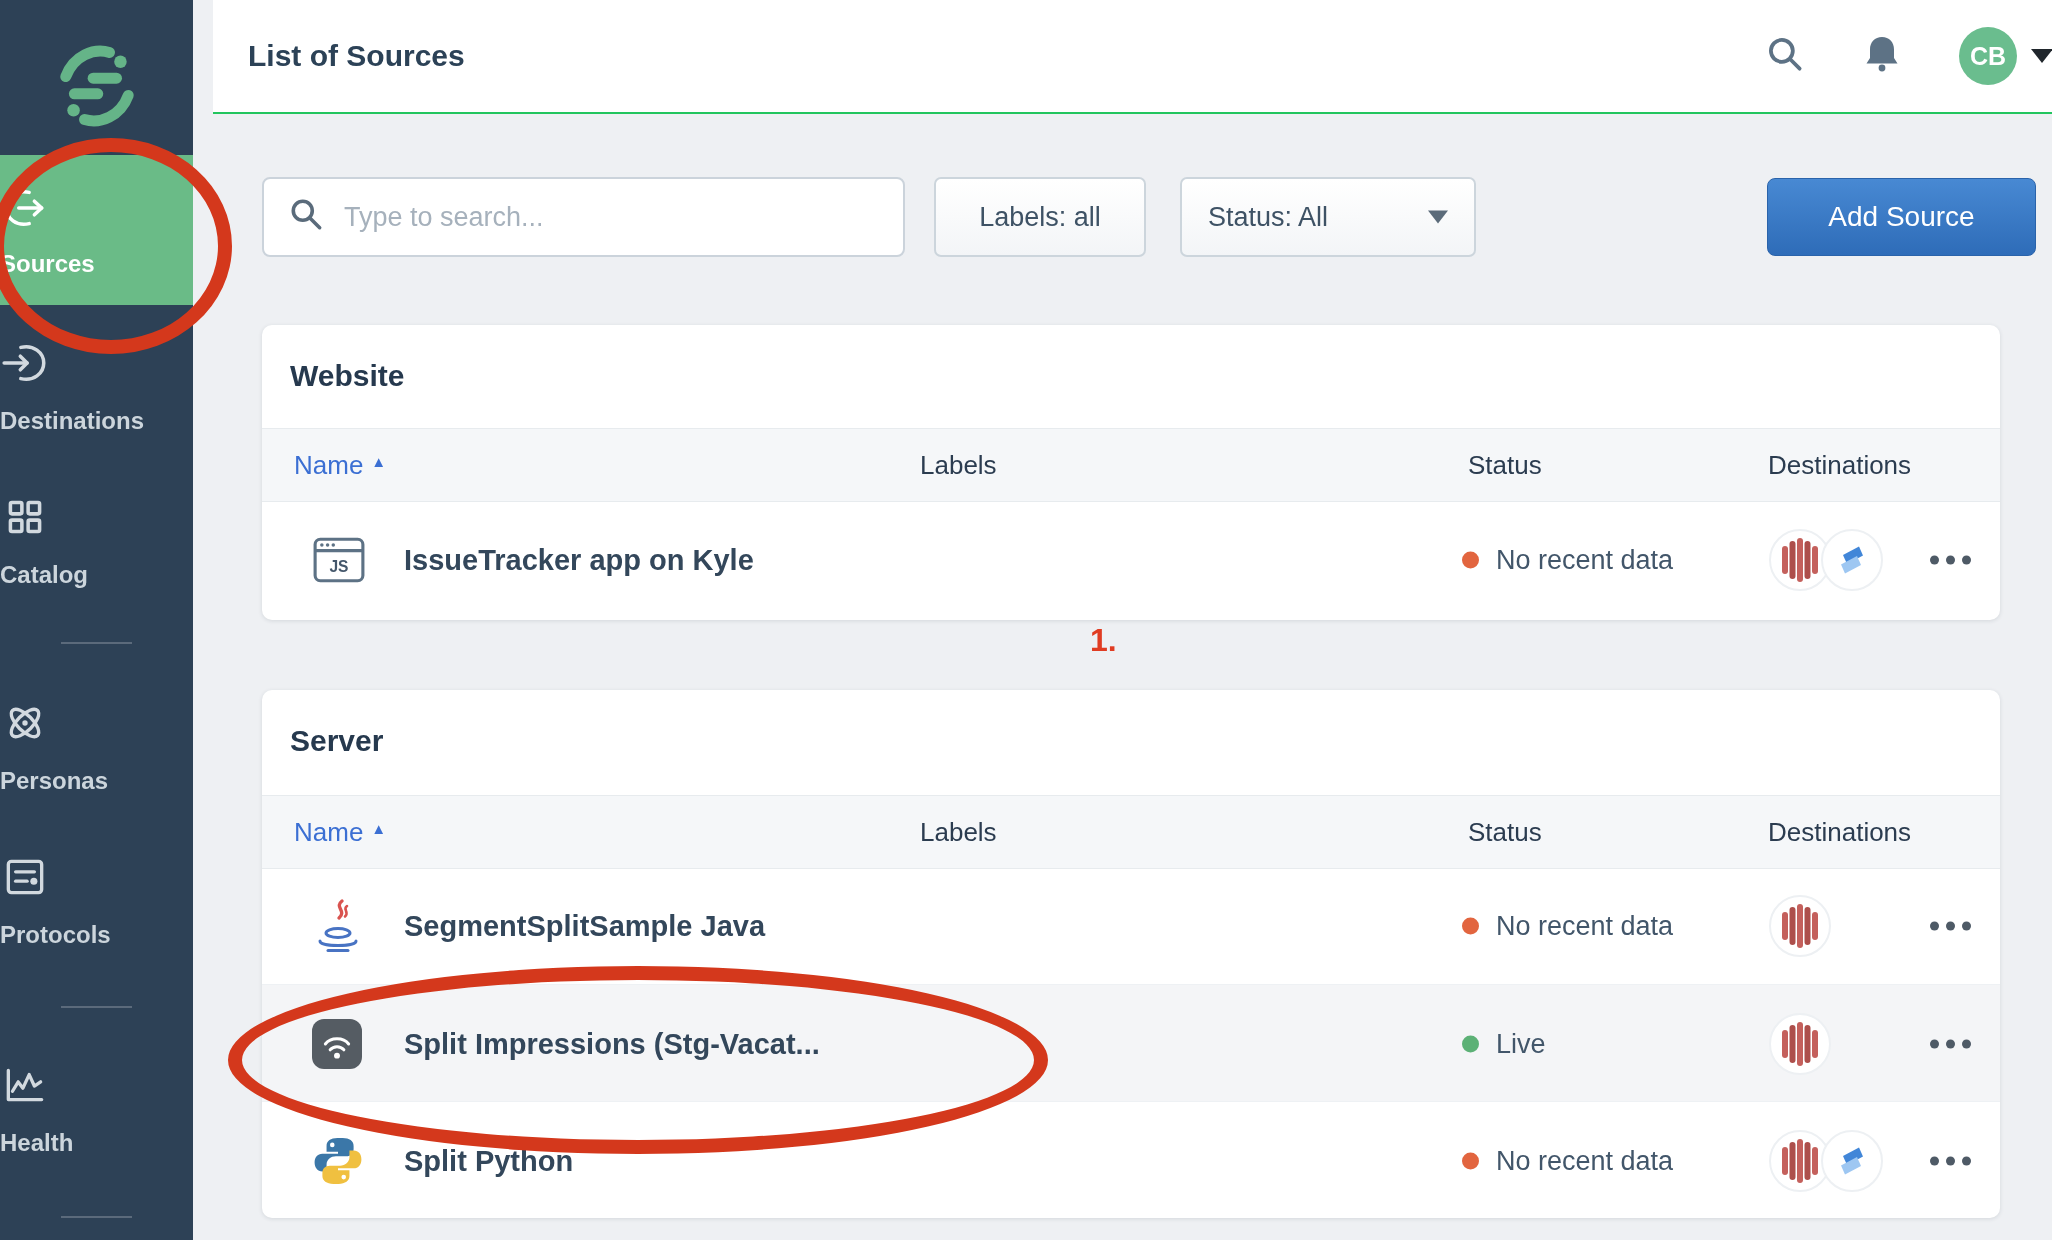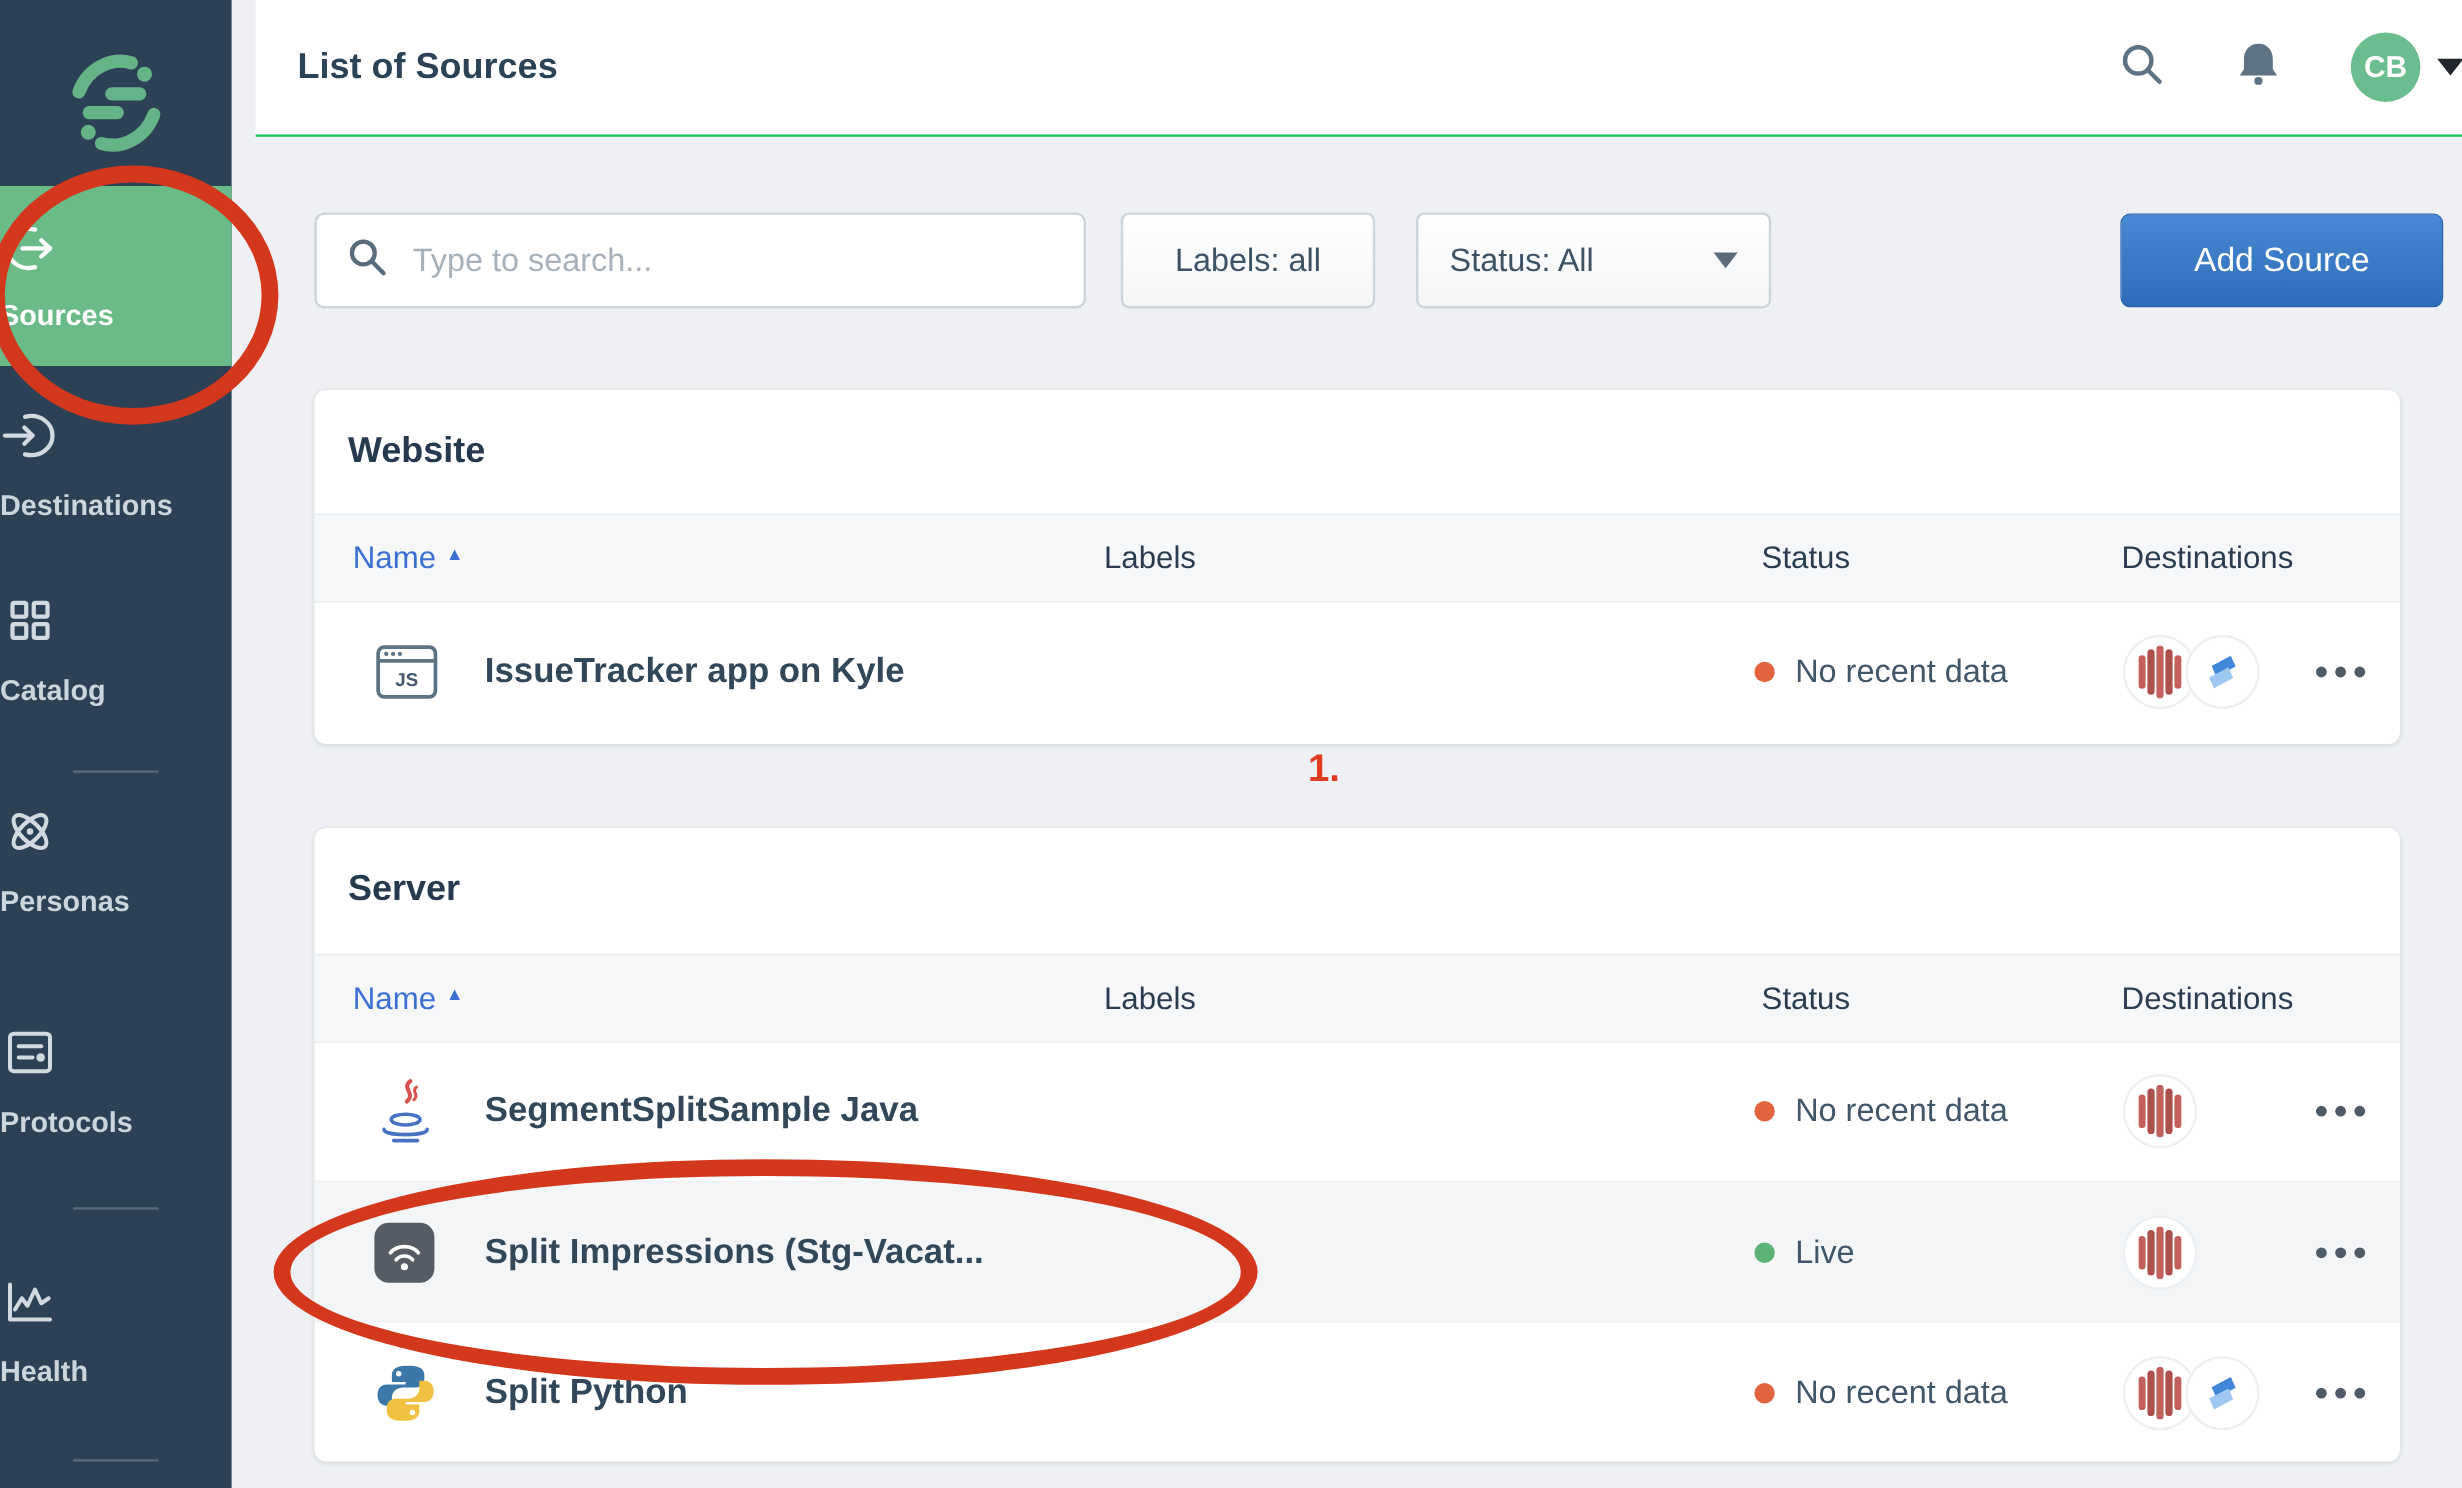--- a/index.html
+++ b/index.html
@@ -124,21 +124,21 @@
           <rect x="27" y="10" width="11" height="11" rx="1.5"></rect>
           <rect x="10" y="27" width="11" height="11" rx="1.5"></rect>
           <rect x="27" y="27" width="11" height="11" rx="1.5"></rect>
         </svg>
       </span>
       <span>Catalog</span>
     </div>
 
     <div class="nav-divider" style="top:642px;"></div>
 
-    <div class="nav-item" style="top:668px;">
+    <div class="nav-item" style="top:698px;">
       <span>
         <svg width="50" height="50" viewBox="0 0 48 48" fill="none" stroke="#d2d9df" stroke-width="3.2">
           <ellipse cx="24" cy="24" rx="17" ry="7.5" transform="rotate(45 24 24)"></ellipse>
           <ellipse cx="24" cy="24" rx="17" ry="7.5" transform="rotate(-45 24 24)"></ellipse>
           <circle cx="24" cy="24" r="2.6" fill="#d2d9df" stroke="none"></circle>
         </svg>
       </span>
       <span>Personas</span>
     </div>
 

